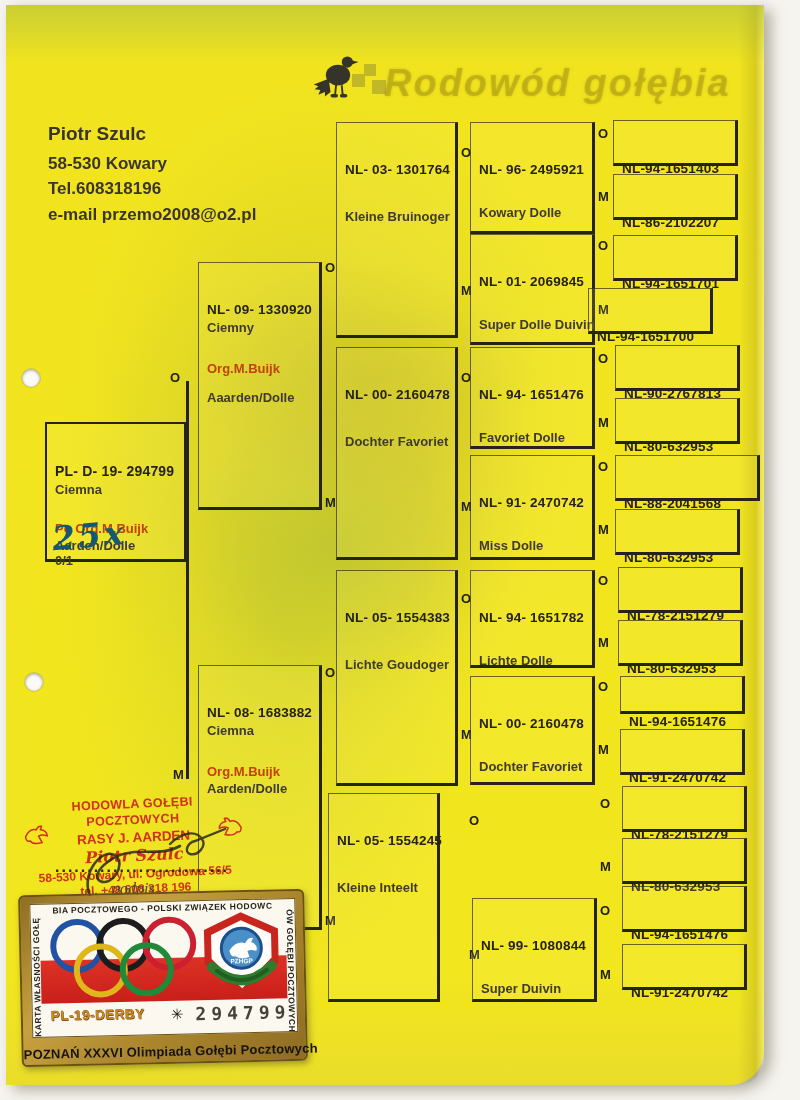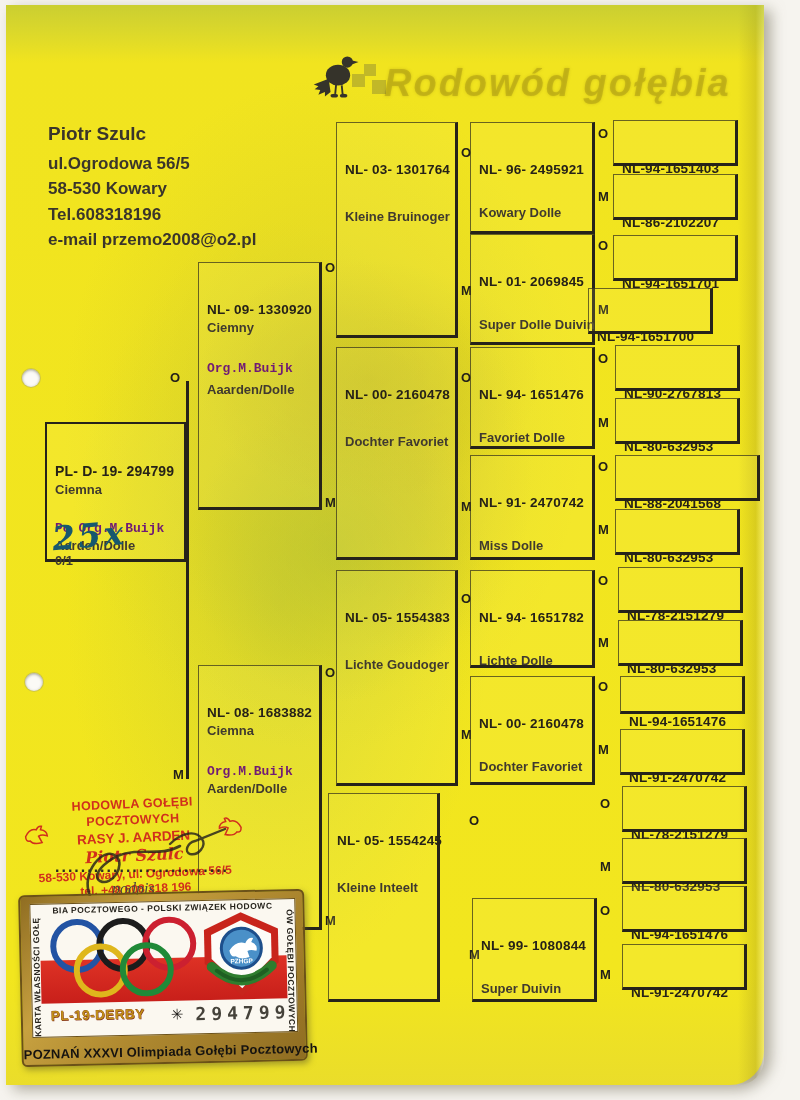--- a/index.html
+++ b/index.html
@@ -34,21 +34,21 @@
   .owner .o-name{font-size:19px;margin-bottom:2px;}
   
   .pbox{position:absolute;border:1px solid rgba(48,45,26,.70);
     border-right:3px solid #26231a;border-bottom:3px solid #26231a;box-sizing:border-box;
     background:rgba(255,248,120,.14);}
   .pbox .ring{font-weight:700;font-size:13.5px;color:#262218;padding:7px 4px 0 8px;letter-spacing:.2px;white-space:nowrap;margin-top:32px;}
   .pbox .name{font-weight:700;font-size:13px;color:#403a2f;margin:32px 0 0 8px;white-space:nowrap;}
   .g4 .name{margin-top:28px;}
   .g5 .ring{padding-top:8px;}
   .pbox .desc{font-weight:700;font-size:13px;color:#403a2f;margin:3px 0 0 8px;}
-  .pbox .org{font-weight:700;font-size:13px;color:#701a75;margin:26px 0 0 8px;line-height:1.3;font-family:Liberation Mono, monospace;}
+  .pbox .org{font-weight:700;font-size:13px;color:#c2410c;margin:26px 0 0 8px;line-height:1.3;}
   .subj{border:2px solid #26231a;border-right:3px solid #26231a;border-bottom:3px solid #26231a;}
   .bracket{position:absolute;width:3px;background:#26231a;}
   .mk{position:absolute;font-weight:700;font-size:13px;font-style:normal;color:#23201a;}
   .note-hand{position:absolute;left:52px;top:516px;font-family:"DejaVu Serif",serif;font-style:italic;
     font-weight:700;font-size:33px;color:#17586e;transform:rotate(-5deg);letter-spacing:3px;}
   
   .stamp{position:absolute;left:28px;top:796px;width:212px;transform:rotate(-2.5deg);
     color:#cf231c;text-align:center;font-weight:700;opacity:.93;line-height:1.3;}
   .stamp .s1{font-size:12.5px;letter-spacing:.3px;}
   .stamp .s2{font-size:13.5px;}
@@ -105,21 +105,20 @@
     <path d="M28 36 l-1 10 m7 -9 l1 10" stroke="#35332a" stroke-width="2" fill="none"></path>
     <ellipse cx="26" cy="48" rx="4" ry="2" fill="#35332a"></ellipse>
     <ellipse cx="36" cy="48" rx="4" ry="2" fill="#35332a"></ellipse>
   </svg>
 
   <div class="hole" style="left:22px;top:369px"></div>
   <div class="hole" style="left:25px;top:673px"></div>
 
   <div class="owner">
     <div class="o-name">Piotr Szulc</div>
-    <div>ul.Ogrodowa 56/5</div>
     <div>58-530 Kowary</div>
     <div>Tel.608318196</div>
     <div>e-mail przemo2008@o2.pl</div>
   </div>
 
   <div class="pbox subj" style="left:45px;top:422px;width:142px;height:140px">
     <div class="ring" style="font-size:14px">PL- D- 19- 294799</div>
     <div class="desc">Ciemna</div>
     <div class="org" style="margin-top:24px">Po Org.M.Buijk</div>
     <div class="desc" style="margin-top:0">Aarden/Dolle</div>
@@ -127,21 +126,21 @@
   </div>
   <div class="bracket" style="left:186px;top:381px;height:398px"></div>
   <i class="mk" style="left:170px;top:370px">O</i>
   <i class="mk" style="left:173px;top:767px">M</i>
   <div class="note-hand">25x</div>
 
   <div class="pbox g2" style="left:198px;top:262px;width:124px;height:248px">
     <div class="ring">NL- 09- 1330920</div>
     <div class="desc">Ciemny</div>
     <div class="org">Org.M.Buijk</div>
-    <div class="desc" style="margin-top:4px">Aaarden/Dolle</div>
+    <div class="desc" style="margin-top:12px">Aaarden/Dolle</div>
   </div>
   <i class="mk" style="left:325px;top:260px">O</i>
   <i class="mk" style="left:325px;top:495px">M</i>
 
   <div class="pbox g2" style="left:198px;top:665px;width:124px;height:265px">
     <div class="ring">NL- 08- 1683882</div>
     <div class="desc">Ciemna</div>
     <div class="org">Org.M.Buijk</div>
     <div class="desc" style="margin-top:0">Aarden/Dolle</div>
   </div>

